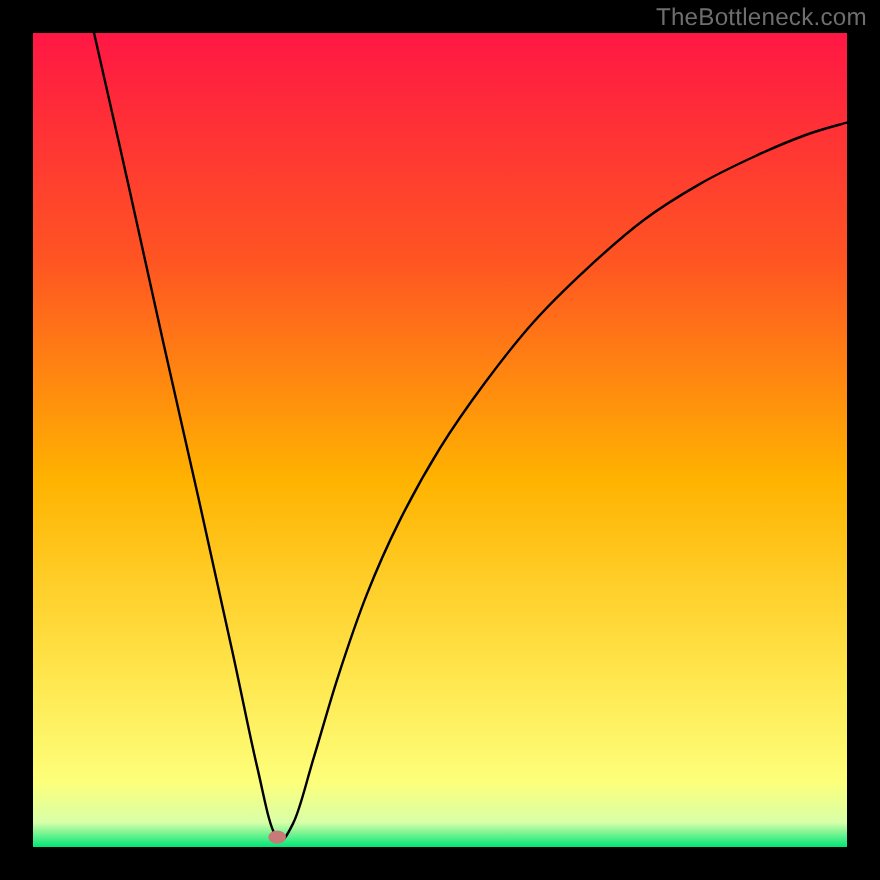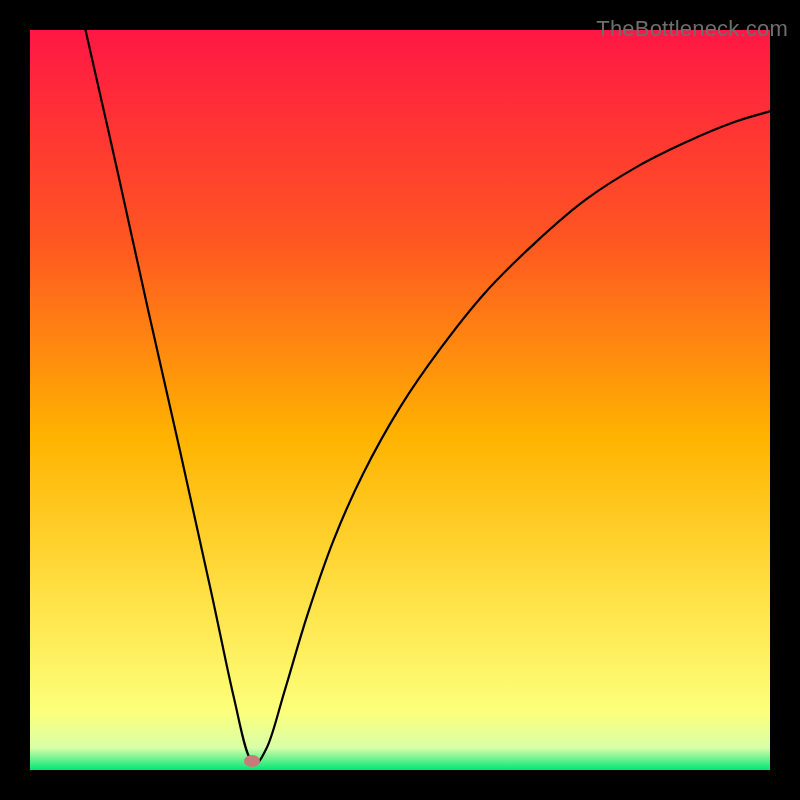--- a/index.html
+++ b/index.html
@@ -21,21 +21,21 @@
   }
   .plot {
     position: absolute;
     left: 0;
     top: 0;
     width: 740px;
     height: 740px;
   }
   .watermark {
     position: absolute;
-    top: 16px;
+    top: 3px;
     right: 12px;
     color: #6e6e6e;
     font-size: 22px;
     letter-spacing: 0.2px;
     font-weight: 500;
   }
   .curve {
     position: absolute;
     left: 0;
     top: 0;

